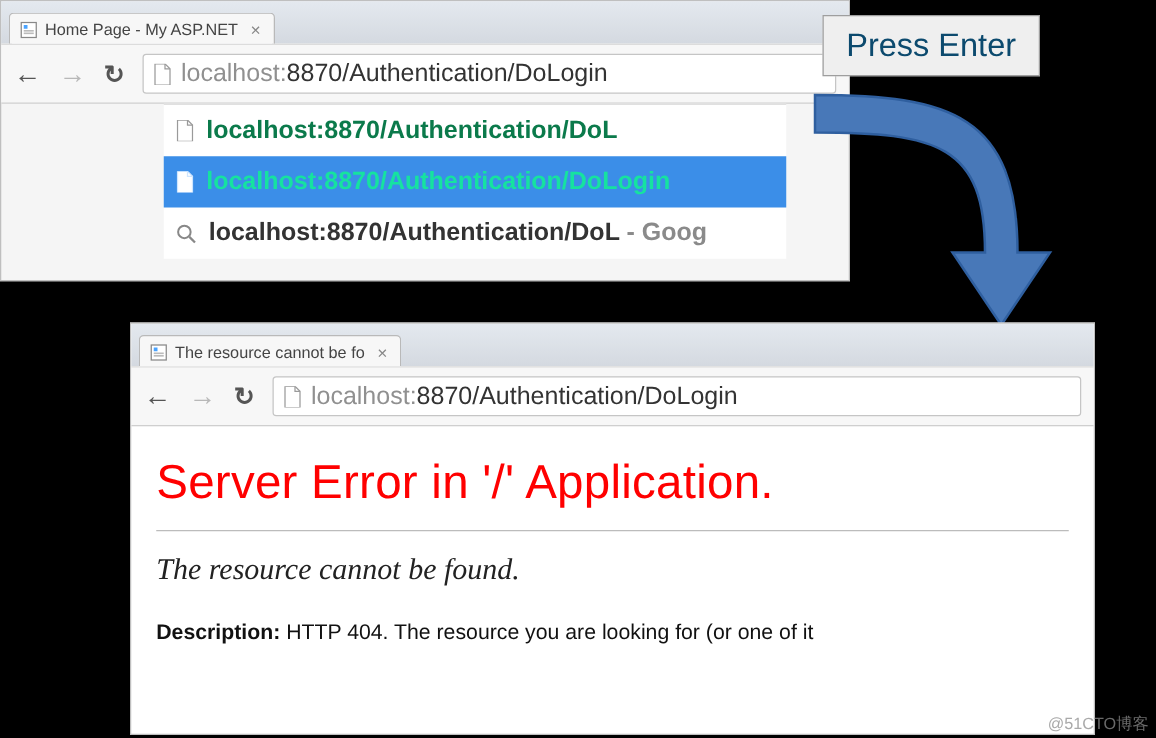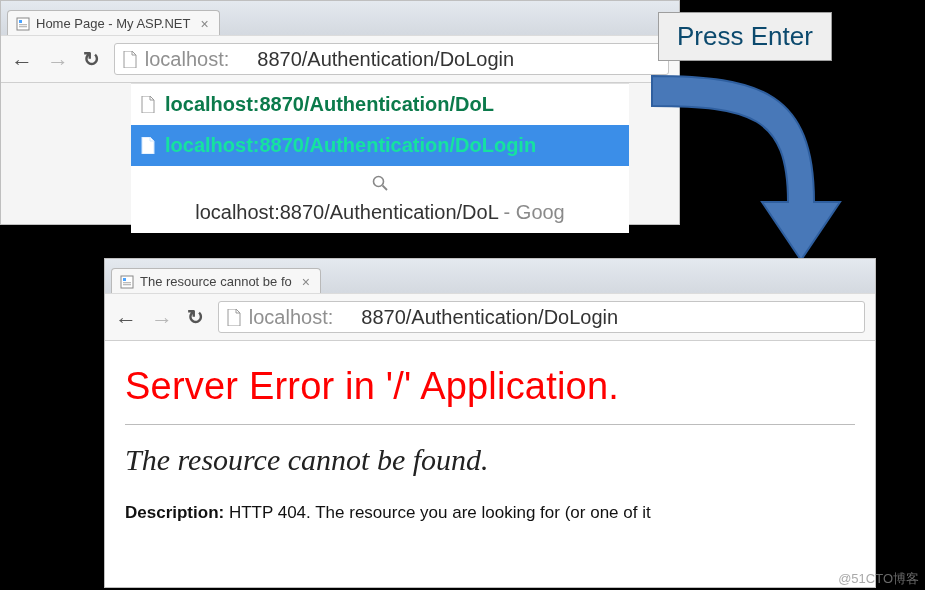--- a/index.html
+++ b/index.html
@@ -27,33 +27,33 @@
   .nav-arrow { font-size: 22px; color: #555; cursor: pointer; }
   .nav-arrow.disabled { color: #b8b8b8; cursor: default; }
   .reload { font-size: 20px; color: #555; cursor: pointer; font-weight: bold; }
 
   .omnibox {
     flex: 1; height: 32px; background: #fff; border: 1px solid #c5c5c5; border-radius: 3px;
     display: flex; align-items: center; gap: 8px; padding: 0 8px; font-size: 20px; color: #333;
   }
   .page-icon { width: 14px; height: 17px; flex: 0 0 auto; }
   .url-host { color: #909090; }
-  .url-path { color: #333; margin-left: 28px; }
+  .url-path { color: #333; }
 
   .suggest {
     position: absolute; left: 130px; top: 82px; width: 498px; background: #fff;
     border-top: 1px solid #e0e0e0;
   }
   .suggest-row {
     display: flex; align-items: center; gap: 10px; padding: 9px 10px; font-size: 20px;
     font-weight: bold; white-space: nowrap; overflow: hidden; text-align: right;
   }
   .sr1 { color: #0b7a4b; }
   .sr2 { background: #3b8ee8; color: #16e2a0; }
-  .sr3 { color: #333; font-weight: normal; flex-direction: column; }
+  .sr3 { color: #333; font-weight: bold; }
   .sr3 .gsuffix { color: #8a8a8a; }
   .mag { width: 16px; height: 16px; }
 
   
   .annot-label {
     position: absolute; left: 658px; top: 12px; padding: 8px 18px;
     background: #efefef; border: 1px solid #9e9e9e; font-size: 26px; color: #0c4a6e;
   }
   .arrow-svg { position: absolute; left: 640px; top: 52px; width: 230px; height: 220px; }
 
@@ -61,21 +61,21 @@
   .panel2 {
     position: absolute; left: 104px; top: 258px; width: 772px; height: 330px;
     background: #fff; border: 1px solid #bfbfbf; overflow: hidden;
   }
   .panel2 .tabstrip { background: linear-gradient(#e4e9ef,#d4d9e0); }
   .content {
     padding: 24px 20px 0 20px; font-family: "Times New Roman", serif;
   }
   .err-h1 { color: #ff0000; font-family: Arial, sans-serif; font-weight: normal; font-size: 38px; letter-spacing: .2px; white-space: nowrap; }
   .hr { border: none; border-top: 1px solid #bcbcbc; margin: 16px 0 18px 0; }
-  .err-h2 { font-style: italic; font-family: "Times New Roman", serif; font-size: 30px; color: #222; font-weight: normal; }
+  .err-h2 { font-style: italic; font-family: "Times New Roman", serif; font-size: 24px; color: #222; font-weight: normal; }
   .desc { margin-top: 26px; font-family: Arial, sans-serif; font-size: 17px; color: #111; white-space: nowrap; }
   .desc b { font-weight: bold; }
 
   .watermark {
     position: absolute; right: 6px; bottom: 2px; color: rgba(140,140,140,.75);
     font-size: 13px; font-family: Arial, sans-serif;
   }
 </style>
 </head>
 <body>

